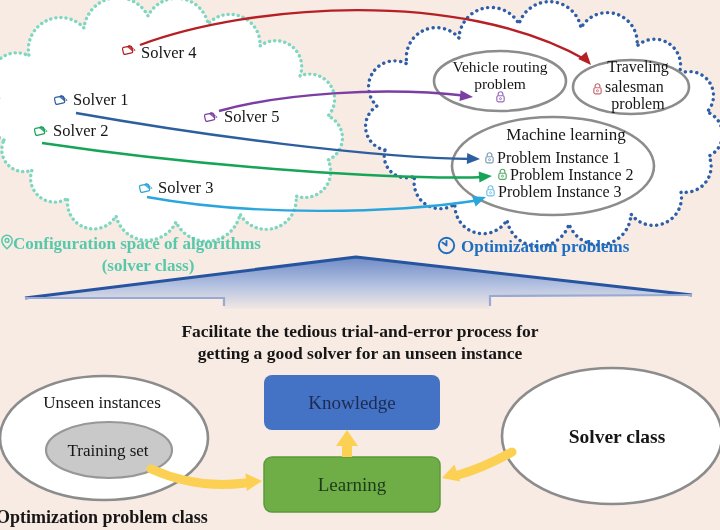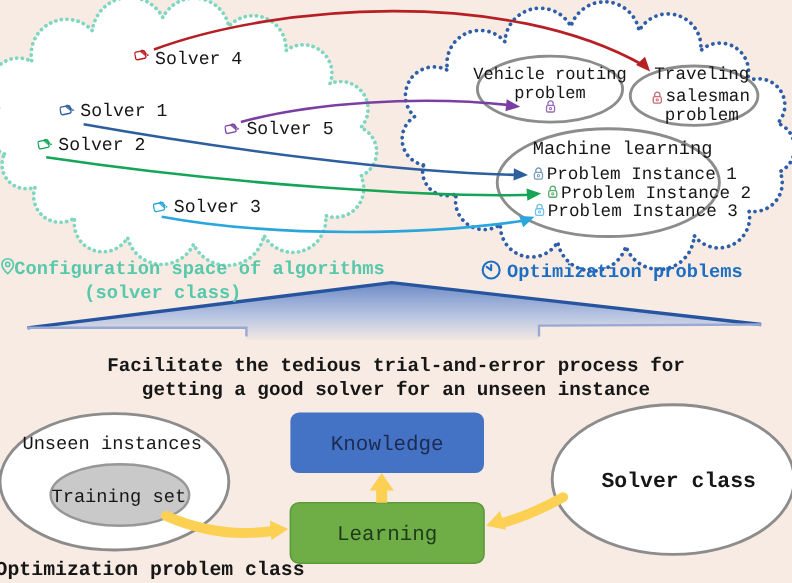--- a/index.html
+++ b/index.html
@@ -1,17 +1,17 @@
 <!DOCTYPE html>
 <html><head>
 <meta charset="utf-8">
 <style>
   html,body{margin:0;padding:0;background:#f7ebe3;}
   .stage{position:relative;width:720px;height:530px;background:#f7ebe3;overflow:hidden;
-         font-family:Liberation Mono, monospace;}
+         font-family:Liberation Serif, serif;}
   .stage svg{position:absolute;left:0;top:0;}
   text{fill:#161616;}
   .t-solver{font-size:16.5px;}
   .t-prob{font-size:15.5px;}
   .t-prob16{font-size:16px;}
   .t-ml-title{font-size:17px;}
   .t-cap{font-size:17px;font-weight:bold;}
   .t-banner{font-size:17.5px;font-weight:bold;}
   .t-ell{font-size:17px;}
   .t-box-b{font-size:19px;fill:#1d2b52;}

